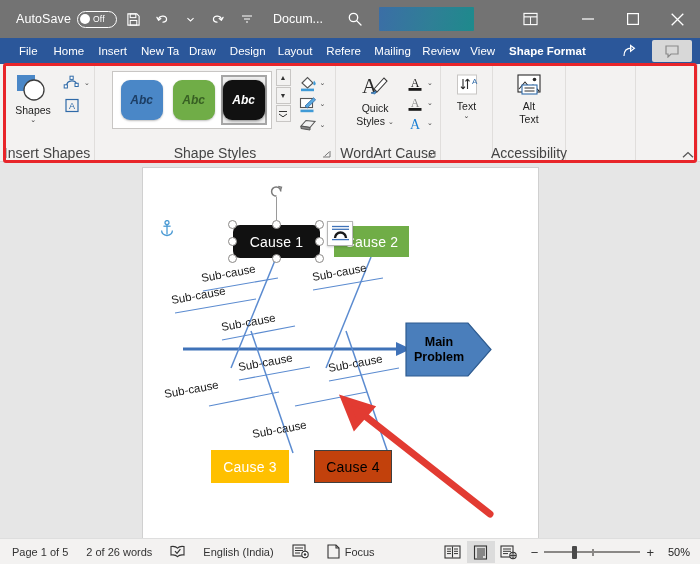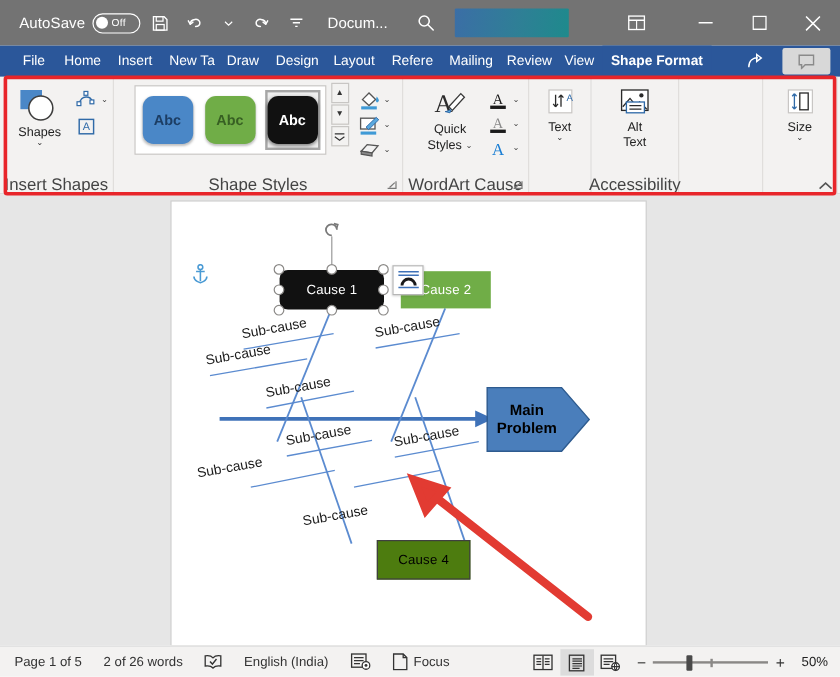--- a/index.html
+++ b/index.html
@@ -91,21 +91,21 @@
   .mini-row { display:flex; align-items:center; gap:2px; }
   .mini-ico { width:20px; height:18px; display:flex; align-items:center; justify-content:center; }
   .car-sm { font-size:7px; color:#444; }
 
   
   .gallery {
     display:flex; align-items:center; background:#fff; border:1px solid #c8c6c4;
     height:58px; padding:3px 4px; gap:6px; margin-top:2px;
   }
   .swatch {
-    width:46px; height:50px; display:flex; align-items:center; justify-content:center;
+    width:46px; height:50px; display:flex; align-items:center; justify-content:flex-end;font-style:italic;
   }
   .sw-in {
     width:42px; height:40px; border-radius:9px; display:flex; align-items:center;
     justify-content:center; font-size:12px; font-weight:600;
   }
   .sw-blue { background:#4a87c7; color:#1c3d63; box-shadow: 0 1px 2px rgba(0,0,0,.25);}
   .sw-green { background:#70ad47; color:#375f23; box-shadow: 0 1px 2px rgba(0,0,0,.25);}
   .sw-black { background:#111111; color:#ffffff; box-shadow: 0 1px 3px rgba(0,0,0,.45);}
   .swatch.sel { border:2px solid #a6a6a6; background:#eeeeee; }
   .gscroll { display:flex; flex-direction:column; justify-content:center; gap:1px; margin-left:1px; }
@@ -129,27 +129,27 @@
     position:absolute; left:143px; top:6px; width:395px; height:370px;
     background:#ffffff; box-shadow:0 0 0 1px #d0d0d0;
   }
   .anchor-ico { position:absolute; left:17px; top:52px; color:#4a9ad4; }
 
   
   .fish { position:absolute; left:0; top:0; }
 
   .shape-box {
     position:absolute; display:flex; align-items:center; justify-content:center;
-    font-size:11px; letter-spacing:.2px;
+    font-size:14px; letter-spacing:.2px;
   }
   .c1 { left:90px; top:57px; width:87px; height:33px; background:#111111; color:#ffffff;
         border-radius:7px; font-weight:400; }
   .c2 { left:191px; top:58px; width:75px; height:31px; background:#70ad47; color:#ffffff; }
   .c3 { left:68px; top:282px; width:78px; height:33px; background:#ffc000; color:#ffffff; }
-  .c4 { left:171px; top:282px; width:78px; height:33px; background:#4d7c0f; color:#000000;
+  .c4 { left:171px; top:282px; width:78px; height:33px; background:#c2410c; color:#000000;
         border:1px solid #3f3f3f; }
   .mainprob {
     position:absolute; left:263px; top:155px; width:80px; height:53px;
     font-size:12.5px; font-weight:bold; color:#000; line-height:15px; text-align:center;
     display:flex; align-items:center; justify-content:center; padding-right:14px;
   }
   .handle {
     position:absolute; width:9px; height:9px; border-radius:50%;
     background:#ffffff; border:1.4px solid #8a8886; z-index:12;
   }
@@ -488,33 +488,20 @@
         </div>
       </div>
       <div class="glabel">Accessibility</div>
     </div>
 
     <div class="rgroup" style="width:70px;">
       <div class="glabel"></div>
     </div>
 
     <div class="rgroup" style="width:62px;">
-      <div class="gbody" style="justify-content:center;">
-        <div class="big-btn">
-          <span>
-            <svg width="28" height="26" viewBox="0 0 28 26">
-                <rect x="4" y="2" width="20" height="19" fill="#fff" stroke="#c8c6c4" stroke-width="1"></rect>
-                <path d="M9 5 v13 M9 5 l-1.8 2.2 M9 5 l1.8 2.2 M9 18 l-1.8-2.2 M9 18 l1.8-2.2" stroke="#2f6aa8" stroke-width="1.1" fill="none"></path>
-                <rect x="13.5" y="4.5" width="7" height="14" fill="none" stroke="#2a2a2a" stroke-width="1.1"></rect>
-              </svg>
-          </span>
-          <span class="lbl">Size</span>
-          <span class="car">⌄</span>
-        </div>
-      </div>
       <div class="glabel"></div>
     </div>
 
     <span class="collapse-ribbon">
       <svg width="12" height="8" viewBox="0 0 12 8">
           <path d="M1 6.2 L6 1.6 L11 6.2" fill="none" stroke="#555" stroke-width="1.3"></path>
         </svg>
     </span>
   </div>
 
@@ -571,20 +558,21 @@
 
       <div class="mainprob">
         <span>
           <span>Main</span><br>
           <span>Problem</span>
         </span>
       </div>
 
       <div class="shape-box c1">Cause 1</div>
       <div class="shape-box c2">Cause 2</div>
+      <div class="shape-box c3">Cause 3</div>
       <div class="shape-box c4">Cause 4</div>
 
       <div class="rot-stem" style="left:133px; top:29px; height:23px;"></div>
       <span class="rot-handle" style="left:126px; top:16px;">
         <svg width="15" height="15" viewBox="0 0 15 15">
             <path d="M11.8 7.5 A4.6 4.6 0 1 0 7.5 12.1" fill="none" stroke="#7a7a7a" stroke-width="1.5"></path>
             <path d="M9.2 2.4 L12.4 3.2 L11.4 6.4" fill="none" stroke="#7a7a7a" stroke-width="1.5"></path>
           </svg>
       </span>
       <div class="handle" style="left:85px;  top:52px;"></div>

